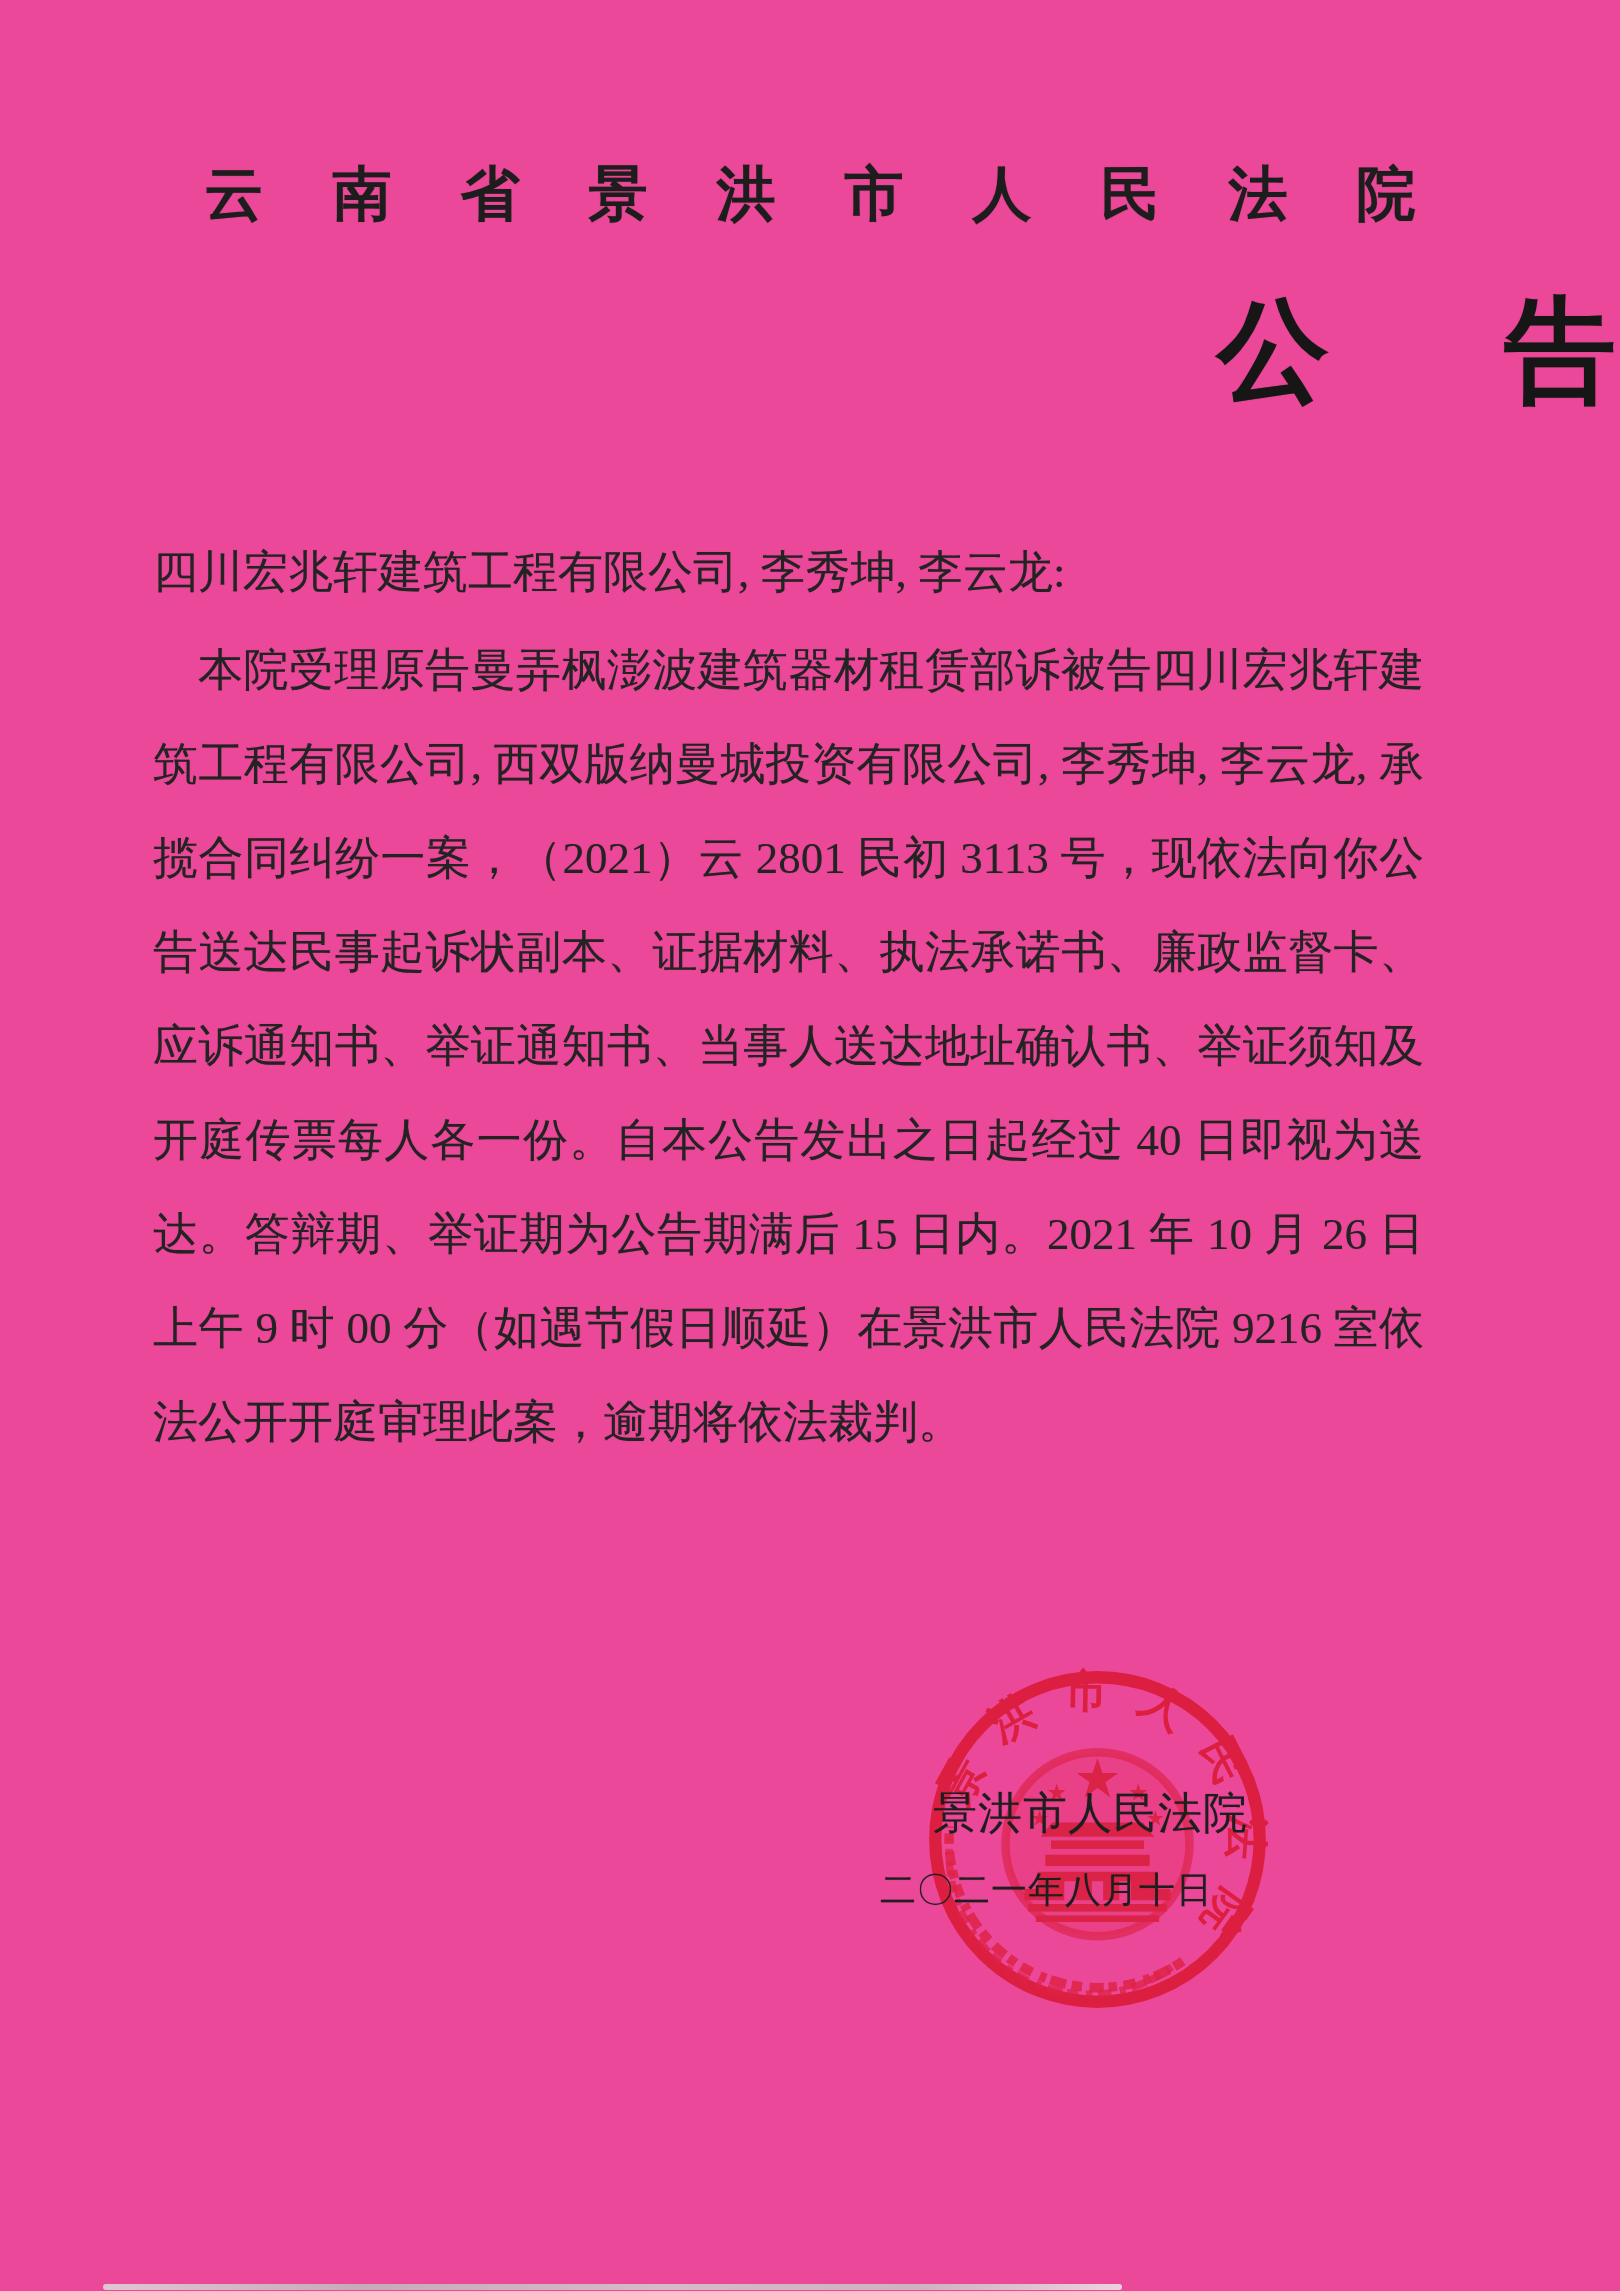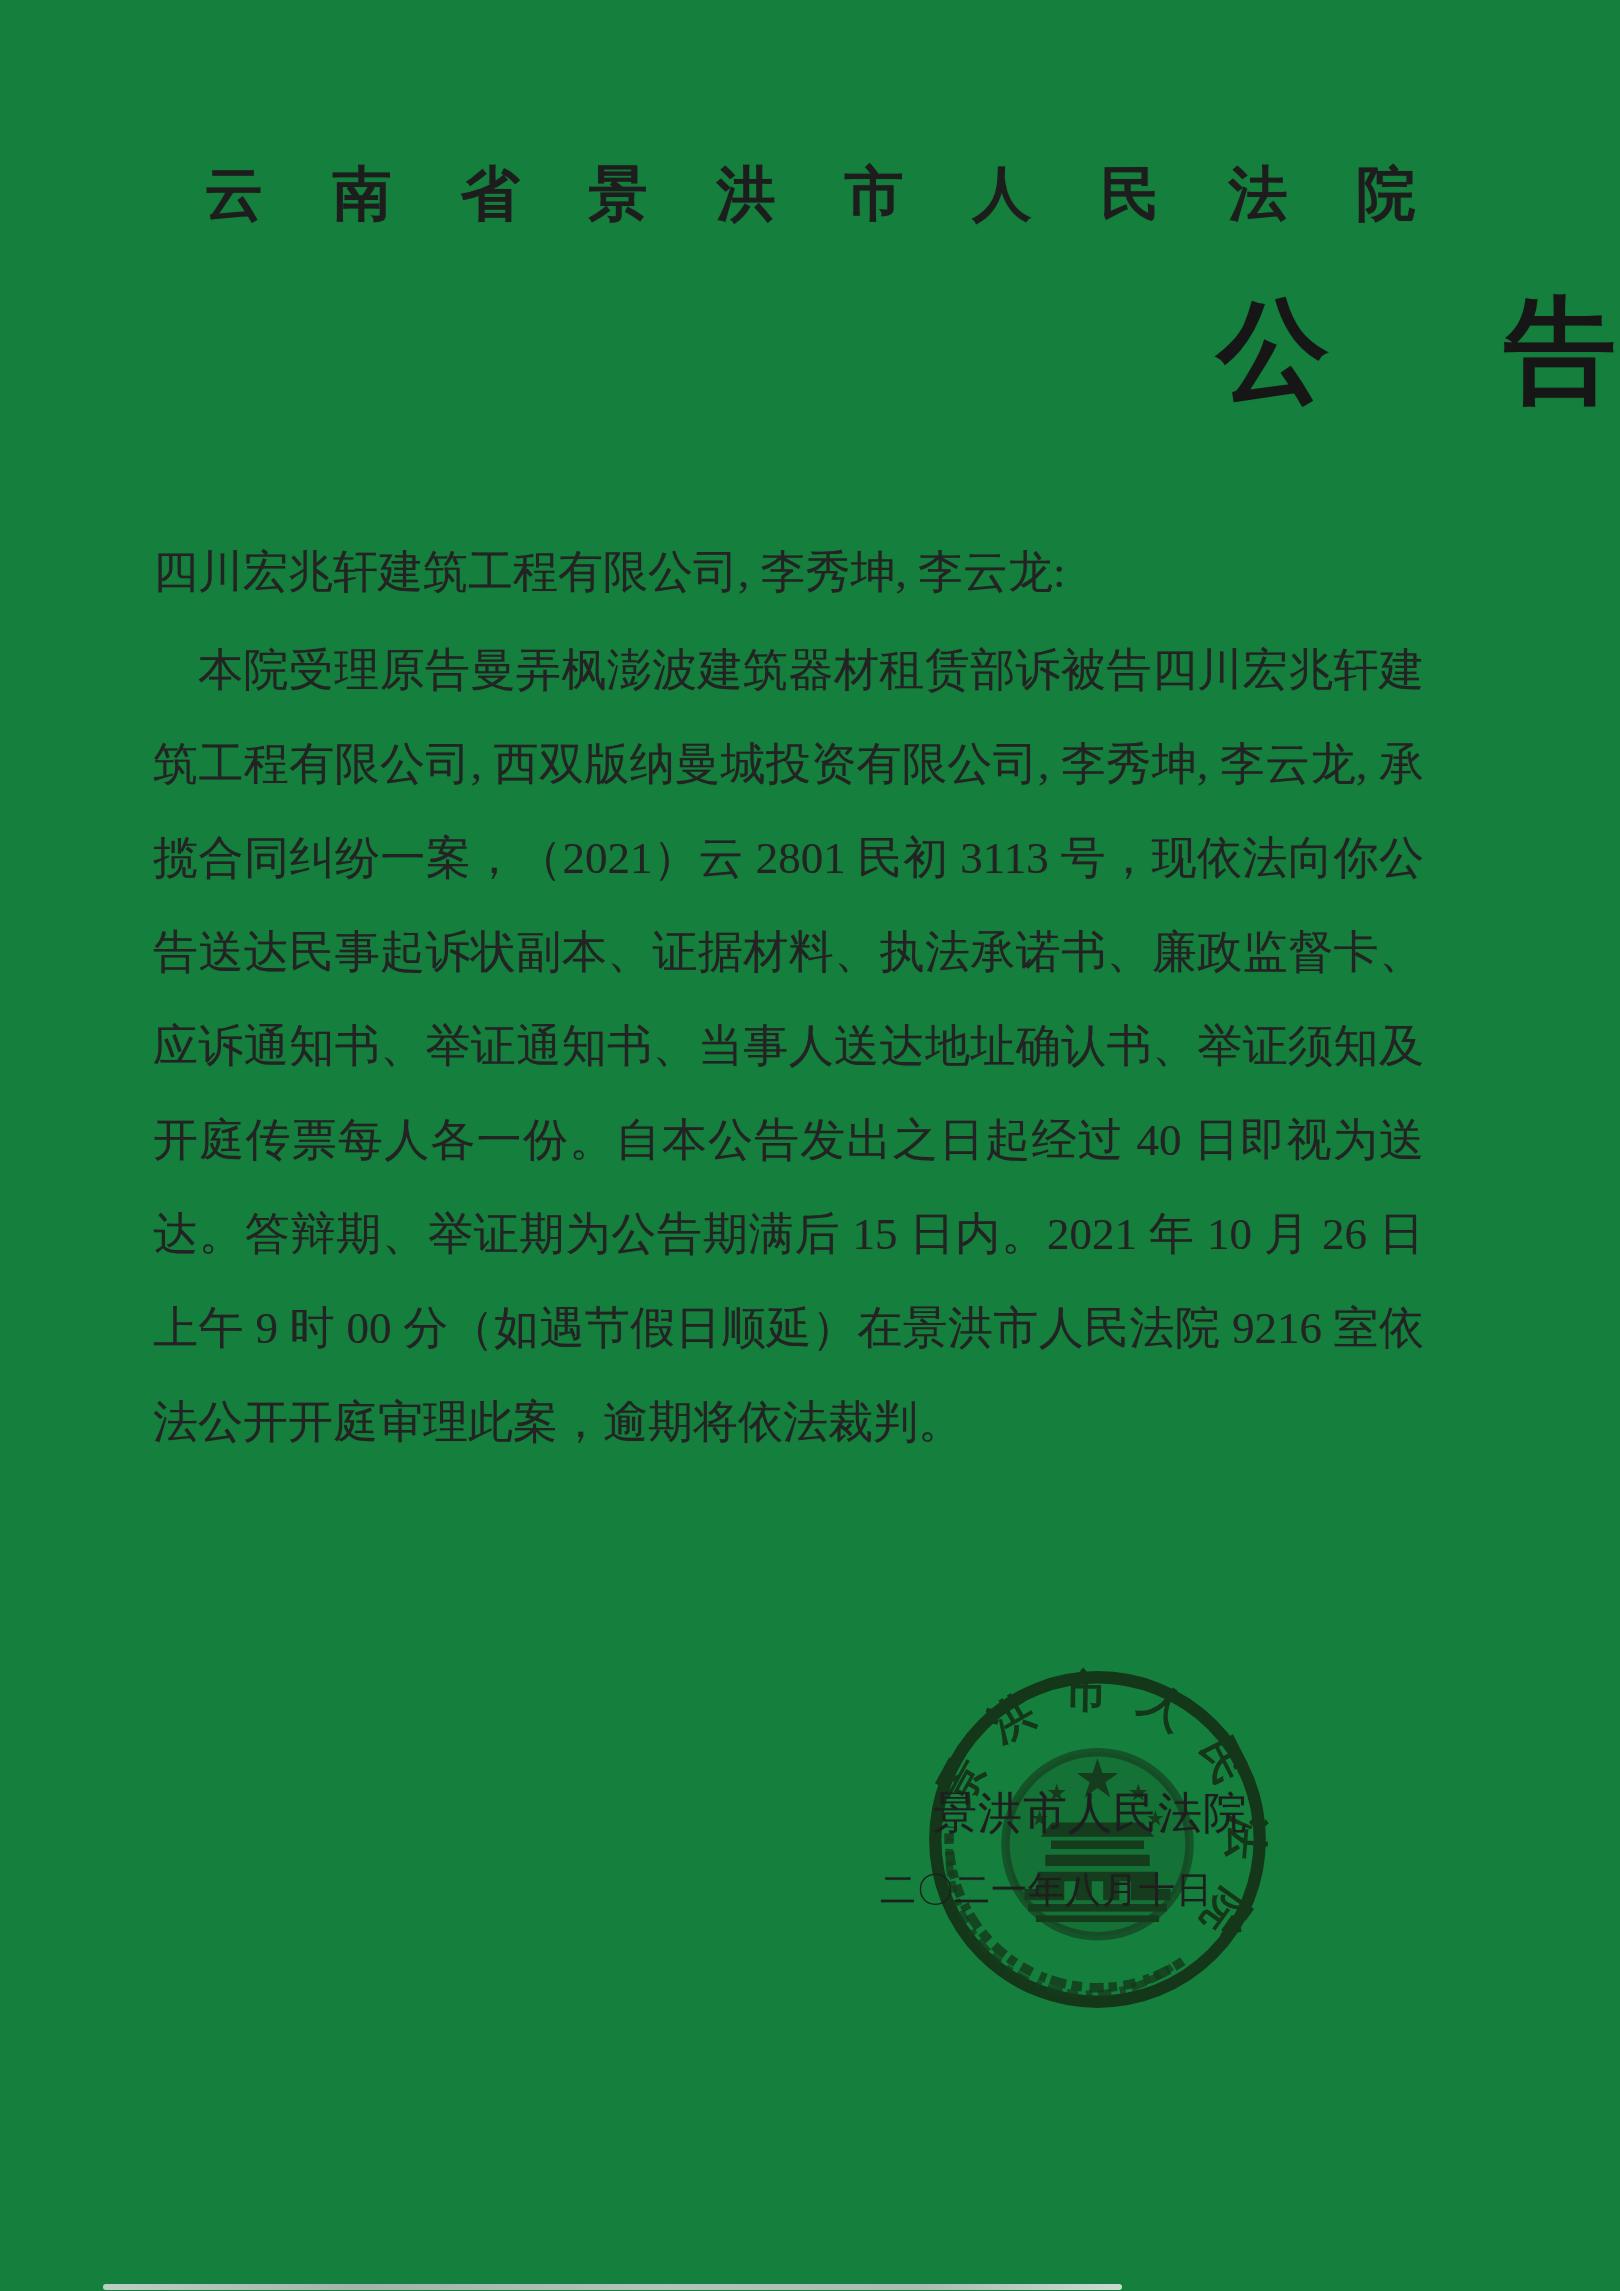--- a/index.html
+++ b/index.html
@@ -5,21 +5,21 @@
   * { margin: 0; padding: 0; box-sizing: border-box; }
   html, body { background: #ffffff; }
   body {
     width: 1620px; height: 2292px;
     position: relative;
     font-family: "Liberation Serif", "DejaVu Serif", serif;
     overflow: hidden;
   }
   .page {
     position: absolute; inset: 0;
-    background: #15803d;
+    background: #ec4899;
   }
   
   .court-title {
     position: absolute; top: 155px; left: 0; right: 0;
     text-align: center;
     font-size: 59px; font-weight: 700;
     letter-spacing: 69px; text-indent: 69px;
     color: #1d1d1d;
     text-shadow: 0 0 1px rgba(30,30,30,.45);
     white-space: nowrap;

